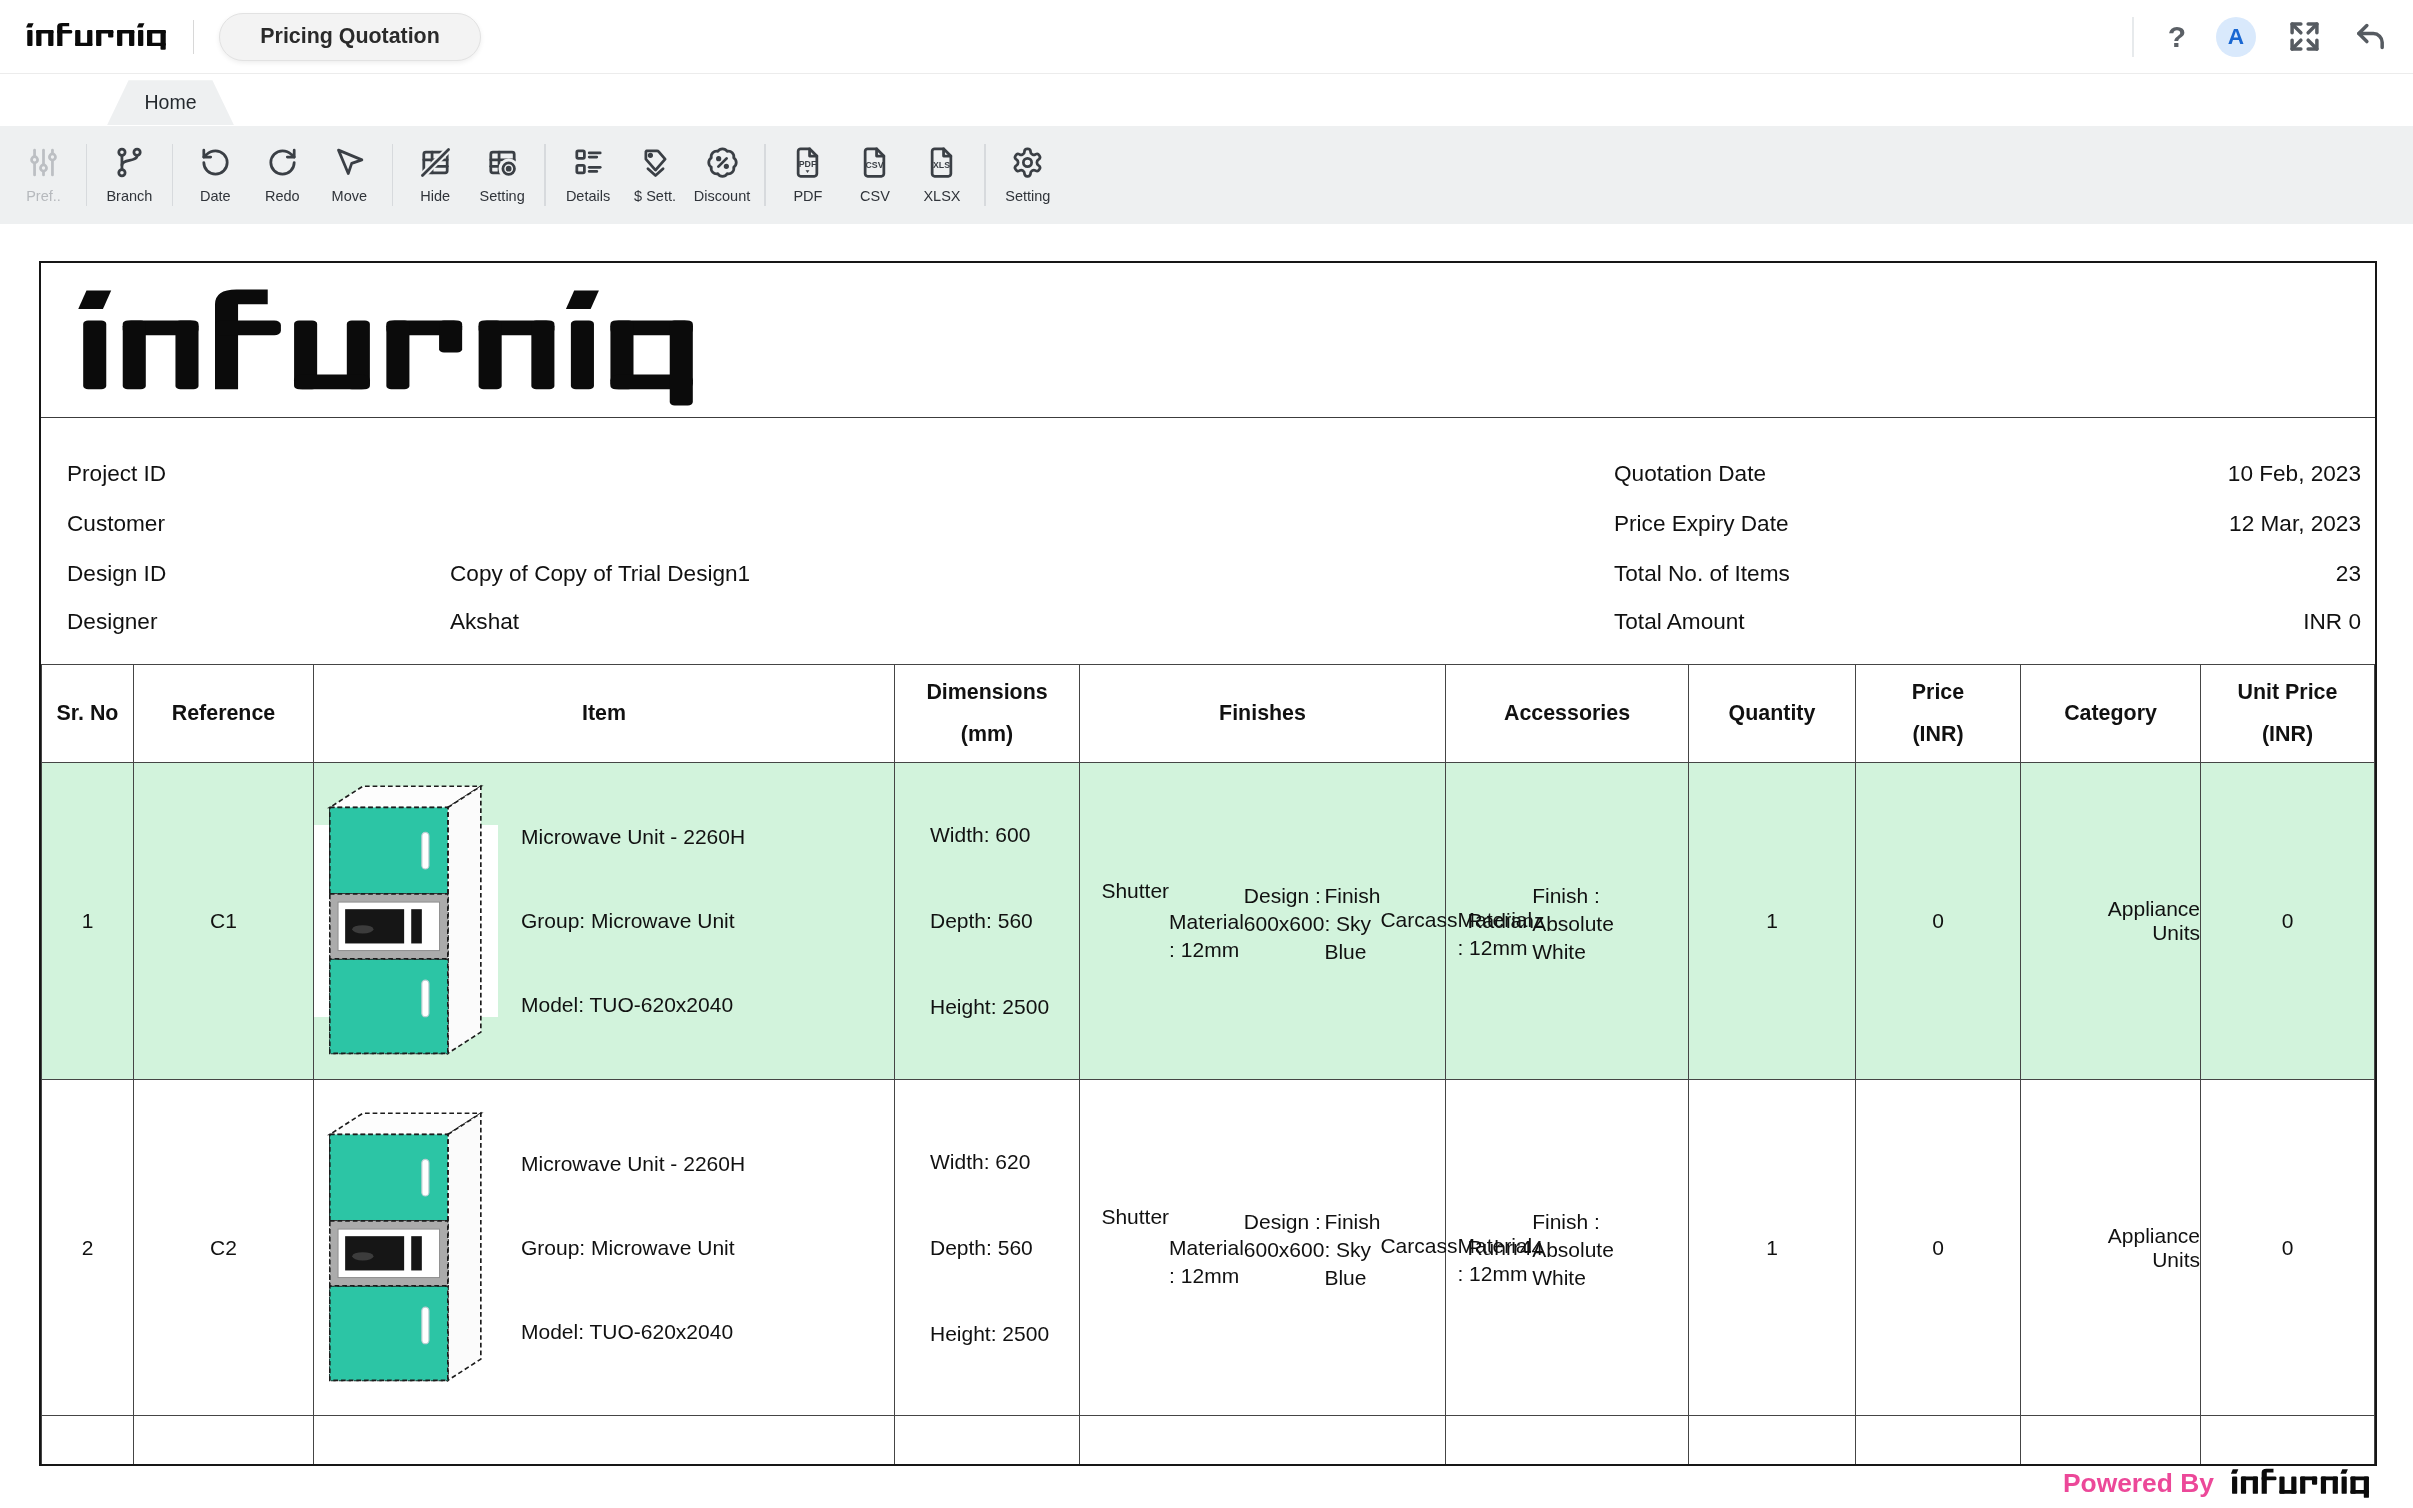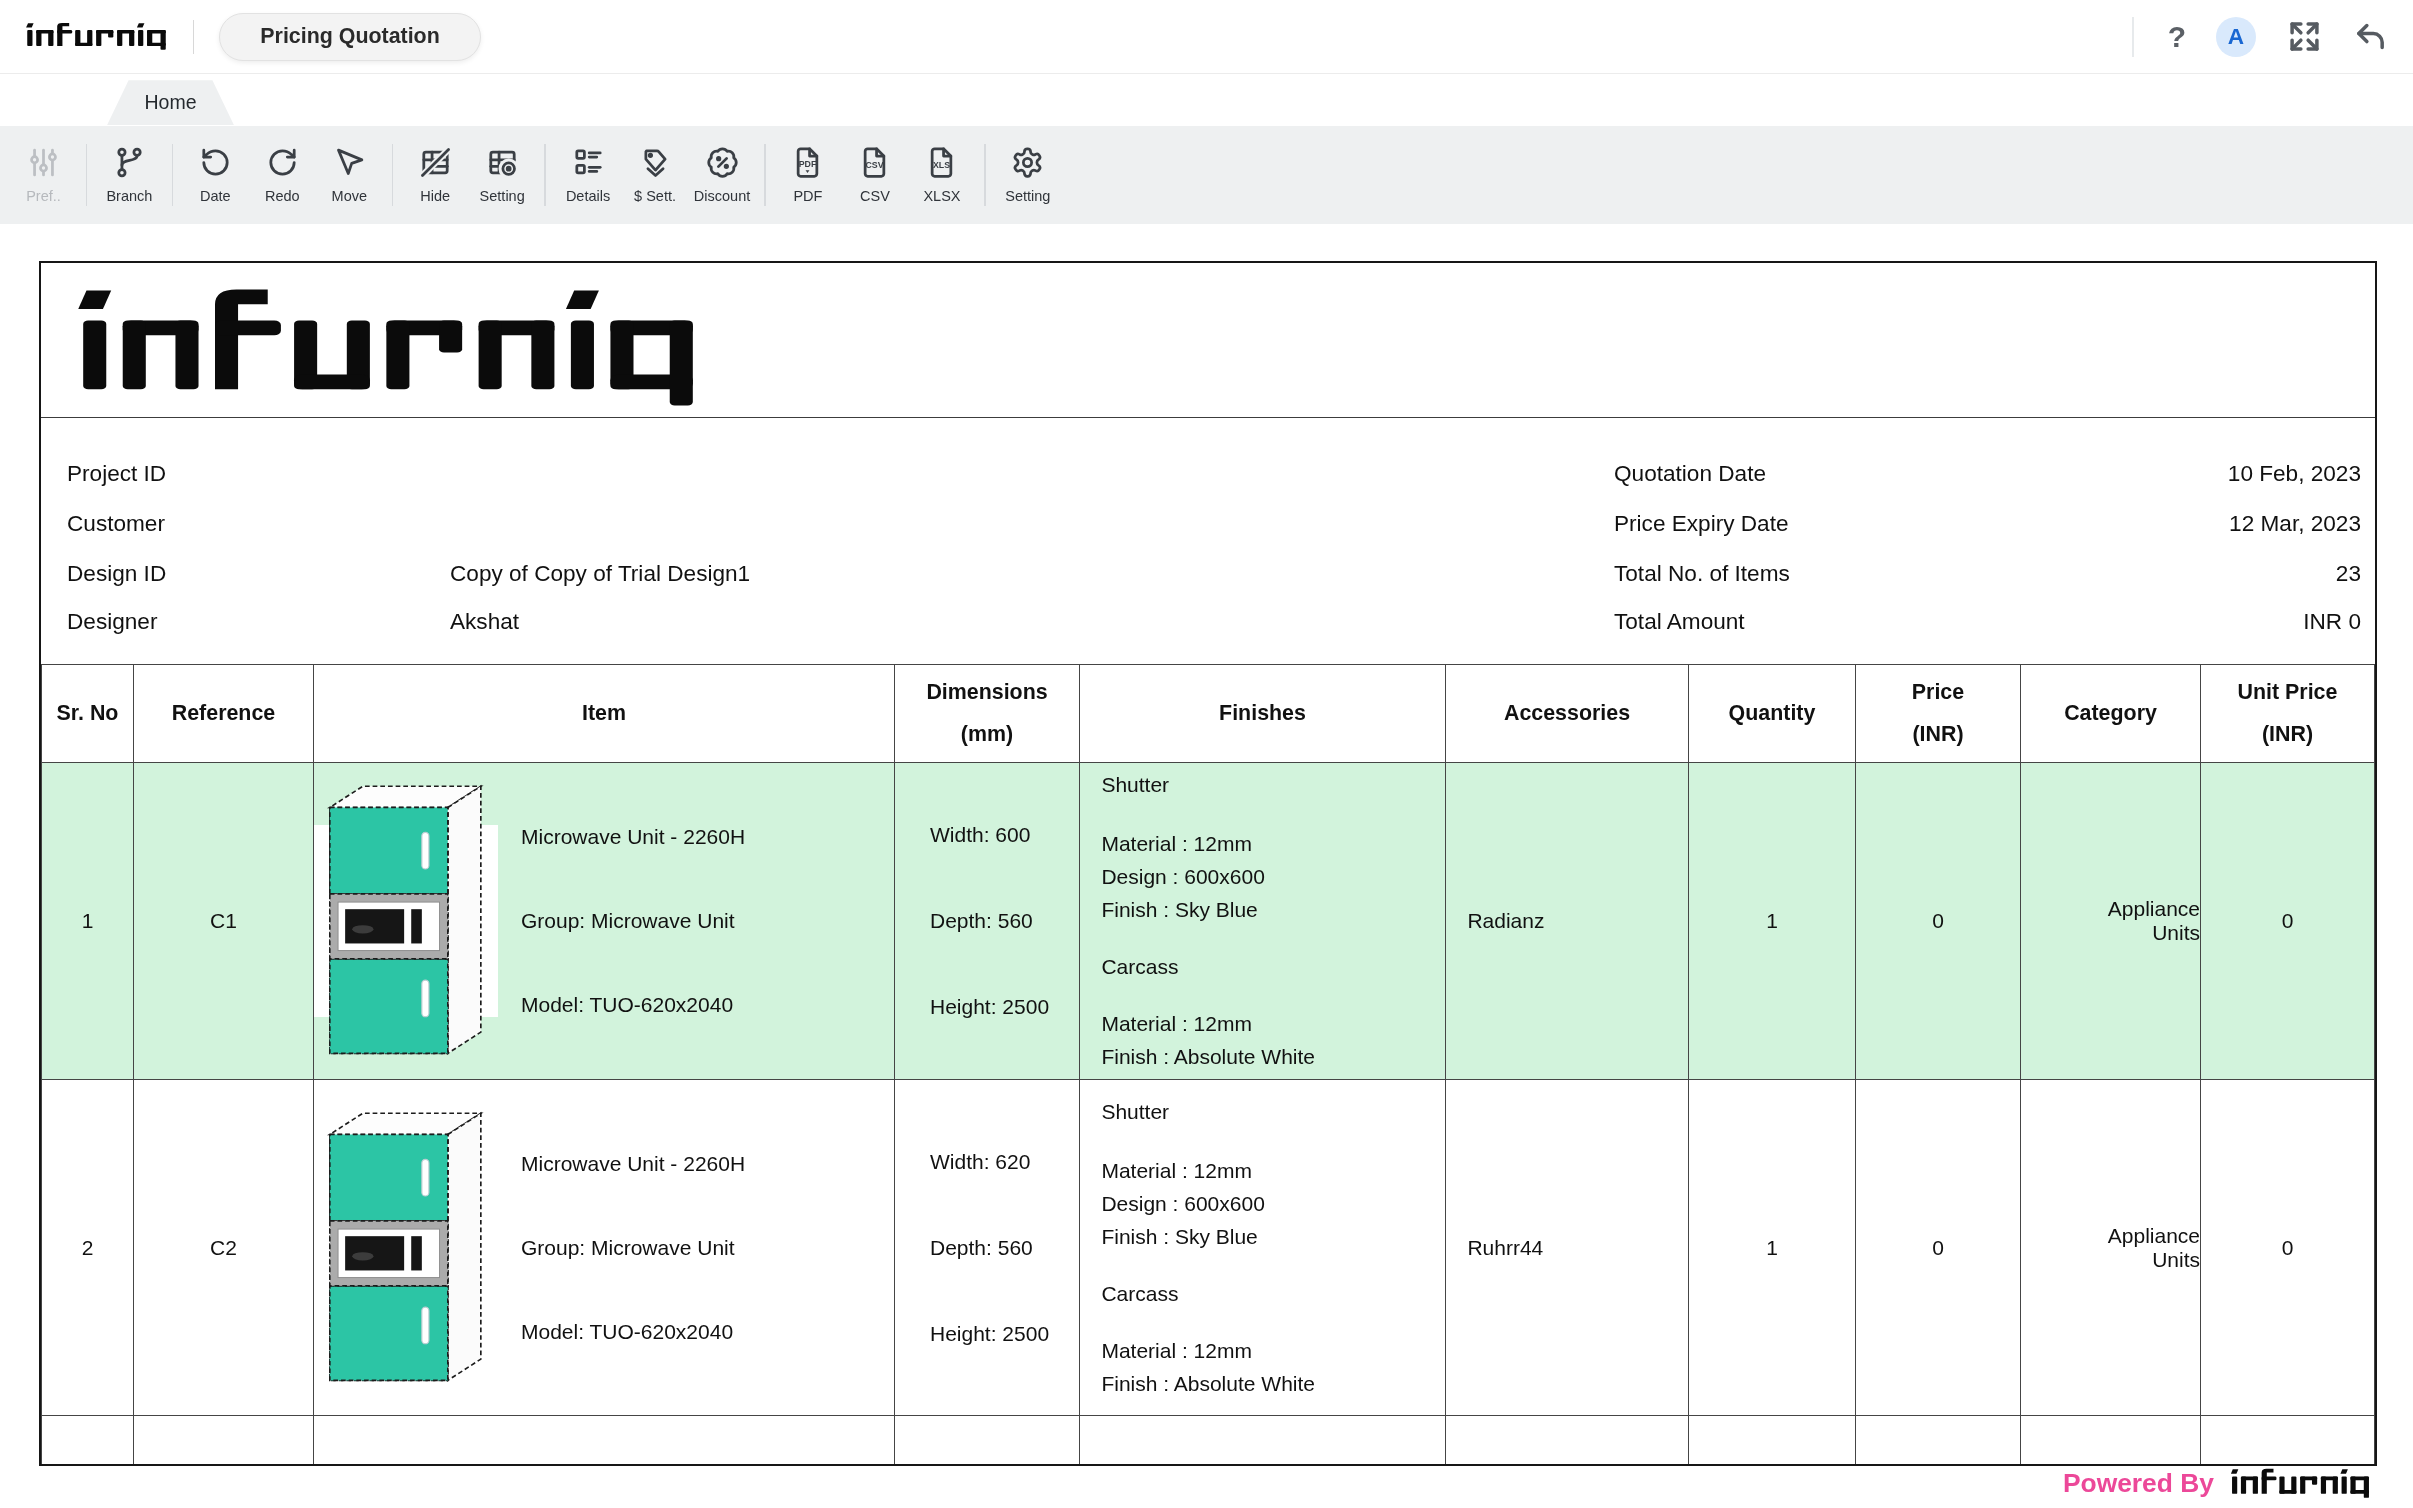--- a/index.html
+++ b/index.html
@@ -61,21 +61,21 @@
   tr.row-plain { height: 336px; background: #fff; }
   tr.row-partial { height: 138px; background: #fff; }
   td.c { text-align: center; }
   .item-cell { position: relative; height: 100%; }
   .img-strip { position: absolute; left: 0; top: 0; bottom: 0; width: 184px; background: #fff;
     display: flex; align-items: center; justify-content: center; }
   .item-text { margin-left: 207px; height: 100%; display: flex; flex-direction: column;
     justify-content: center; gap: 60px; }
   .dims { height: 100%; display: flex; flex-direction: column; justify-content: center;
     gap: 62px; padding-left: 35px; }
-  .fin { height: 100%; display: flex; flex-direction: column; justify-content: space-between;
+  .fin { height: 100%; display: flex; flex-direction: row; justify-content: space-between;
     padding-left: 21.4px; line-height: 28px; }
   .fin .g-big { margin-top: 31px; }
   .fin .g-med { margin-top: 29px; }
   .fin .g-sm { margin-top: 5px; }
   .acc { padding-left: 21.4px; }
   .cat { height: 100%; display: flex; flex-direction: column; justify-content: center;
     align-items: flex-end; }
 
   
   .powered { position: absolute; top: 1468px; right: 41px; display: flex; align-items: center; gap: 15px; }

